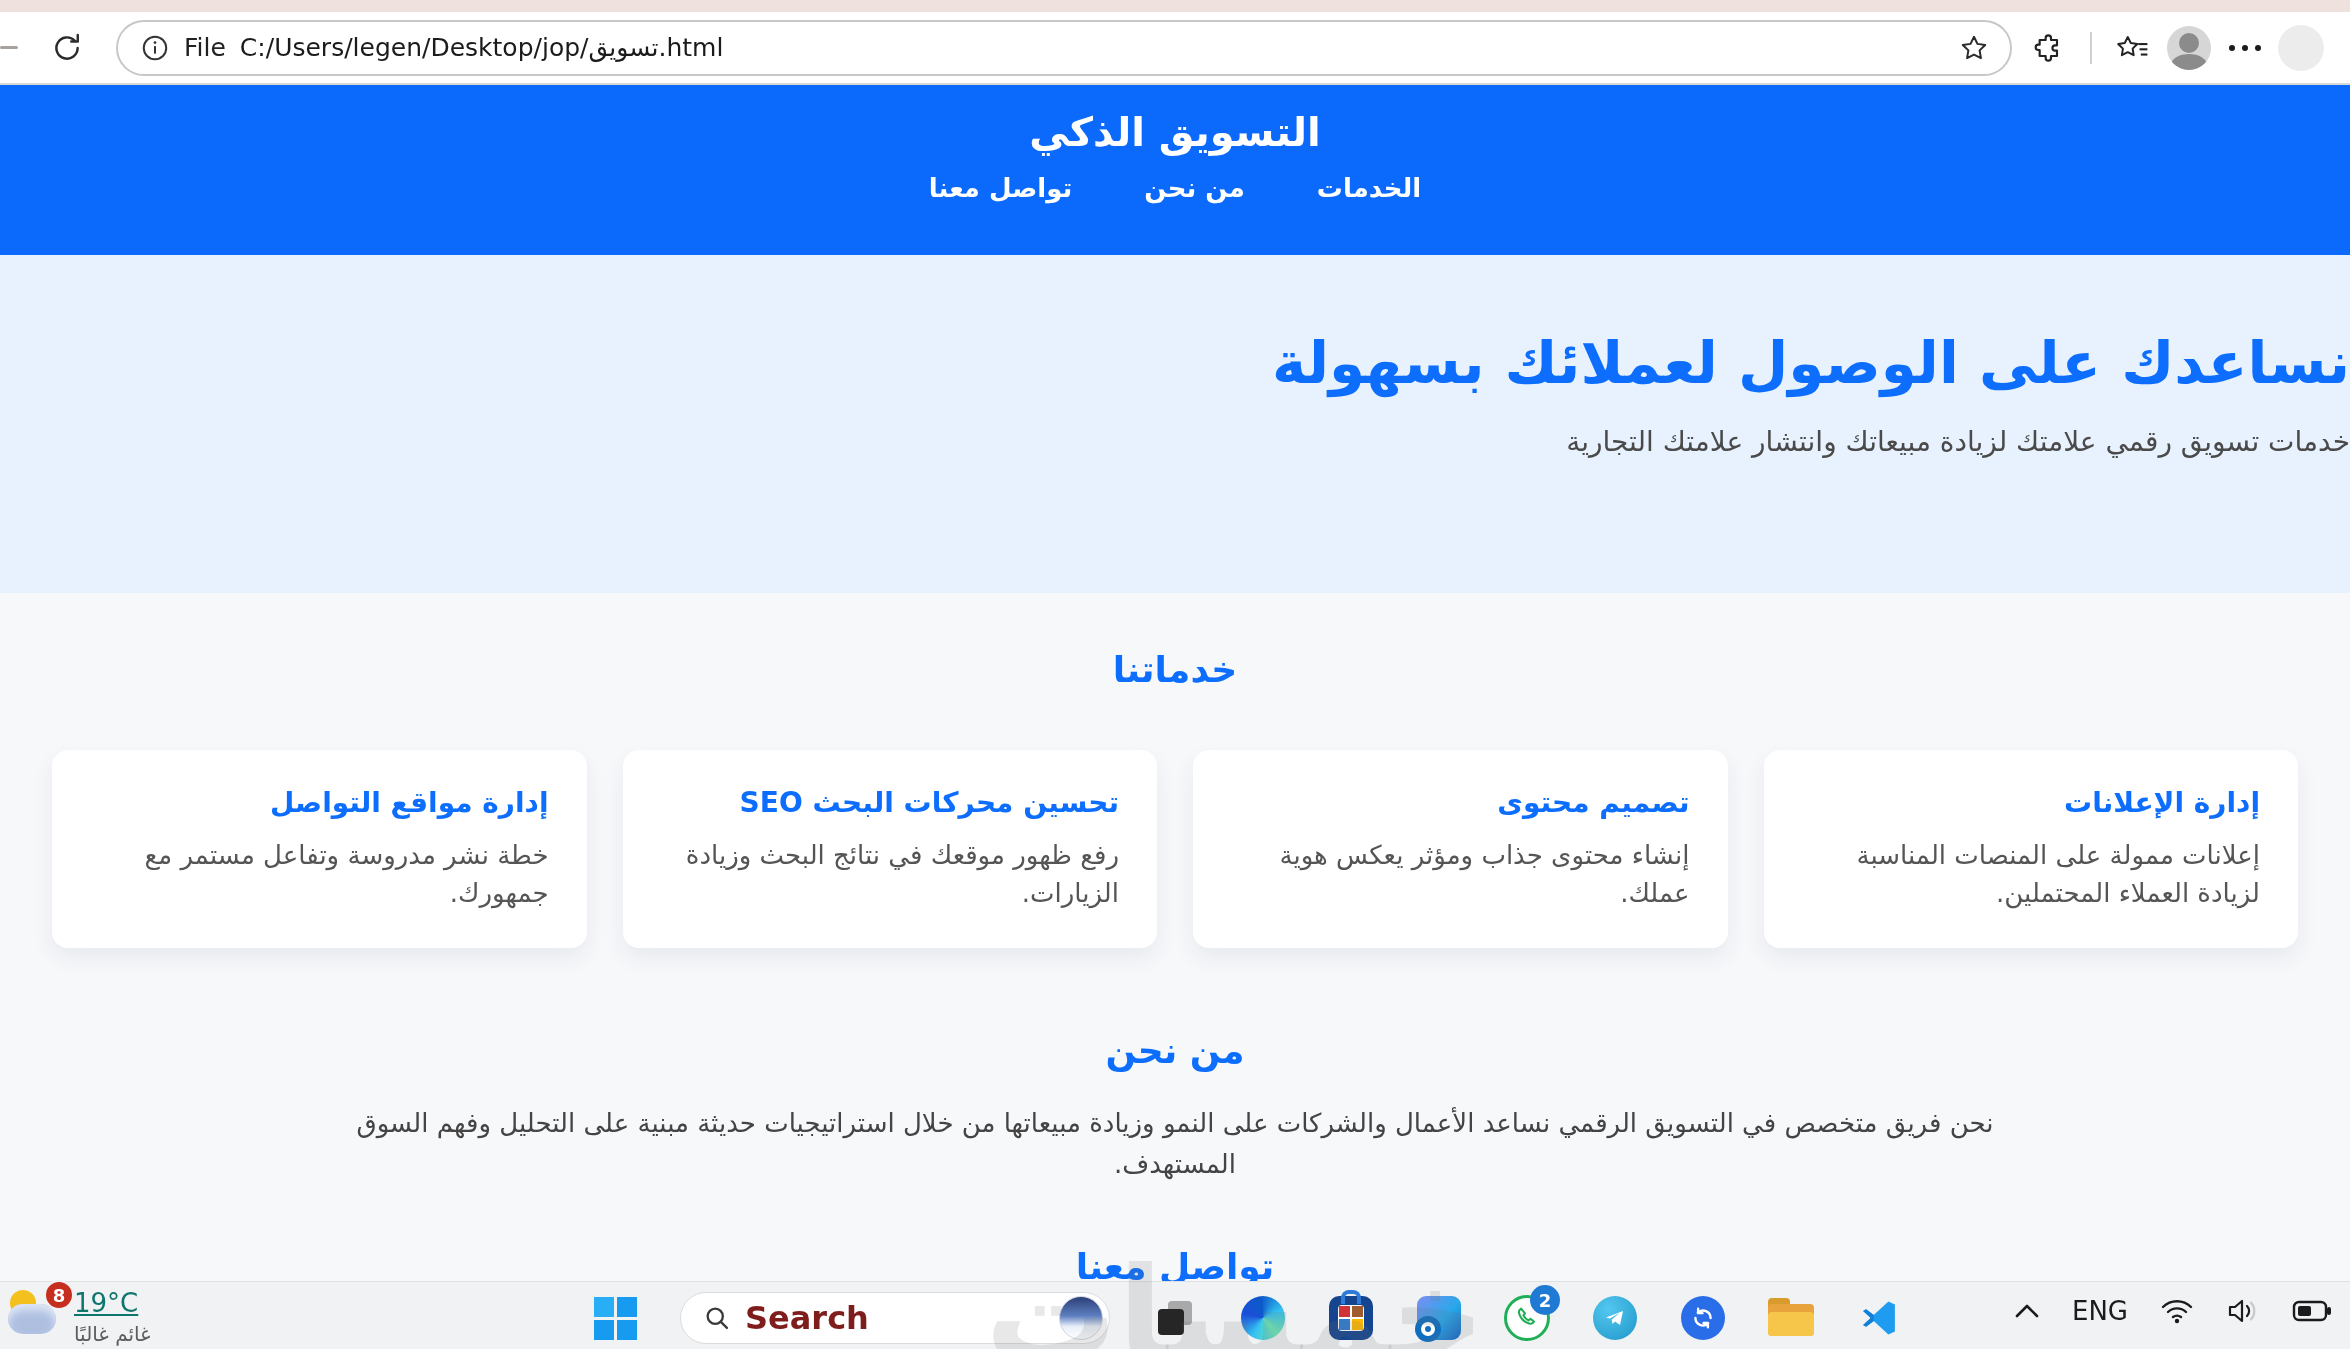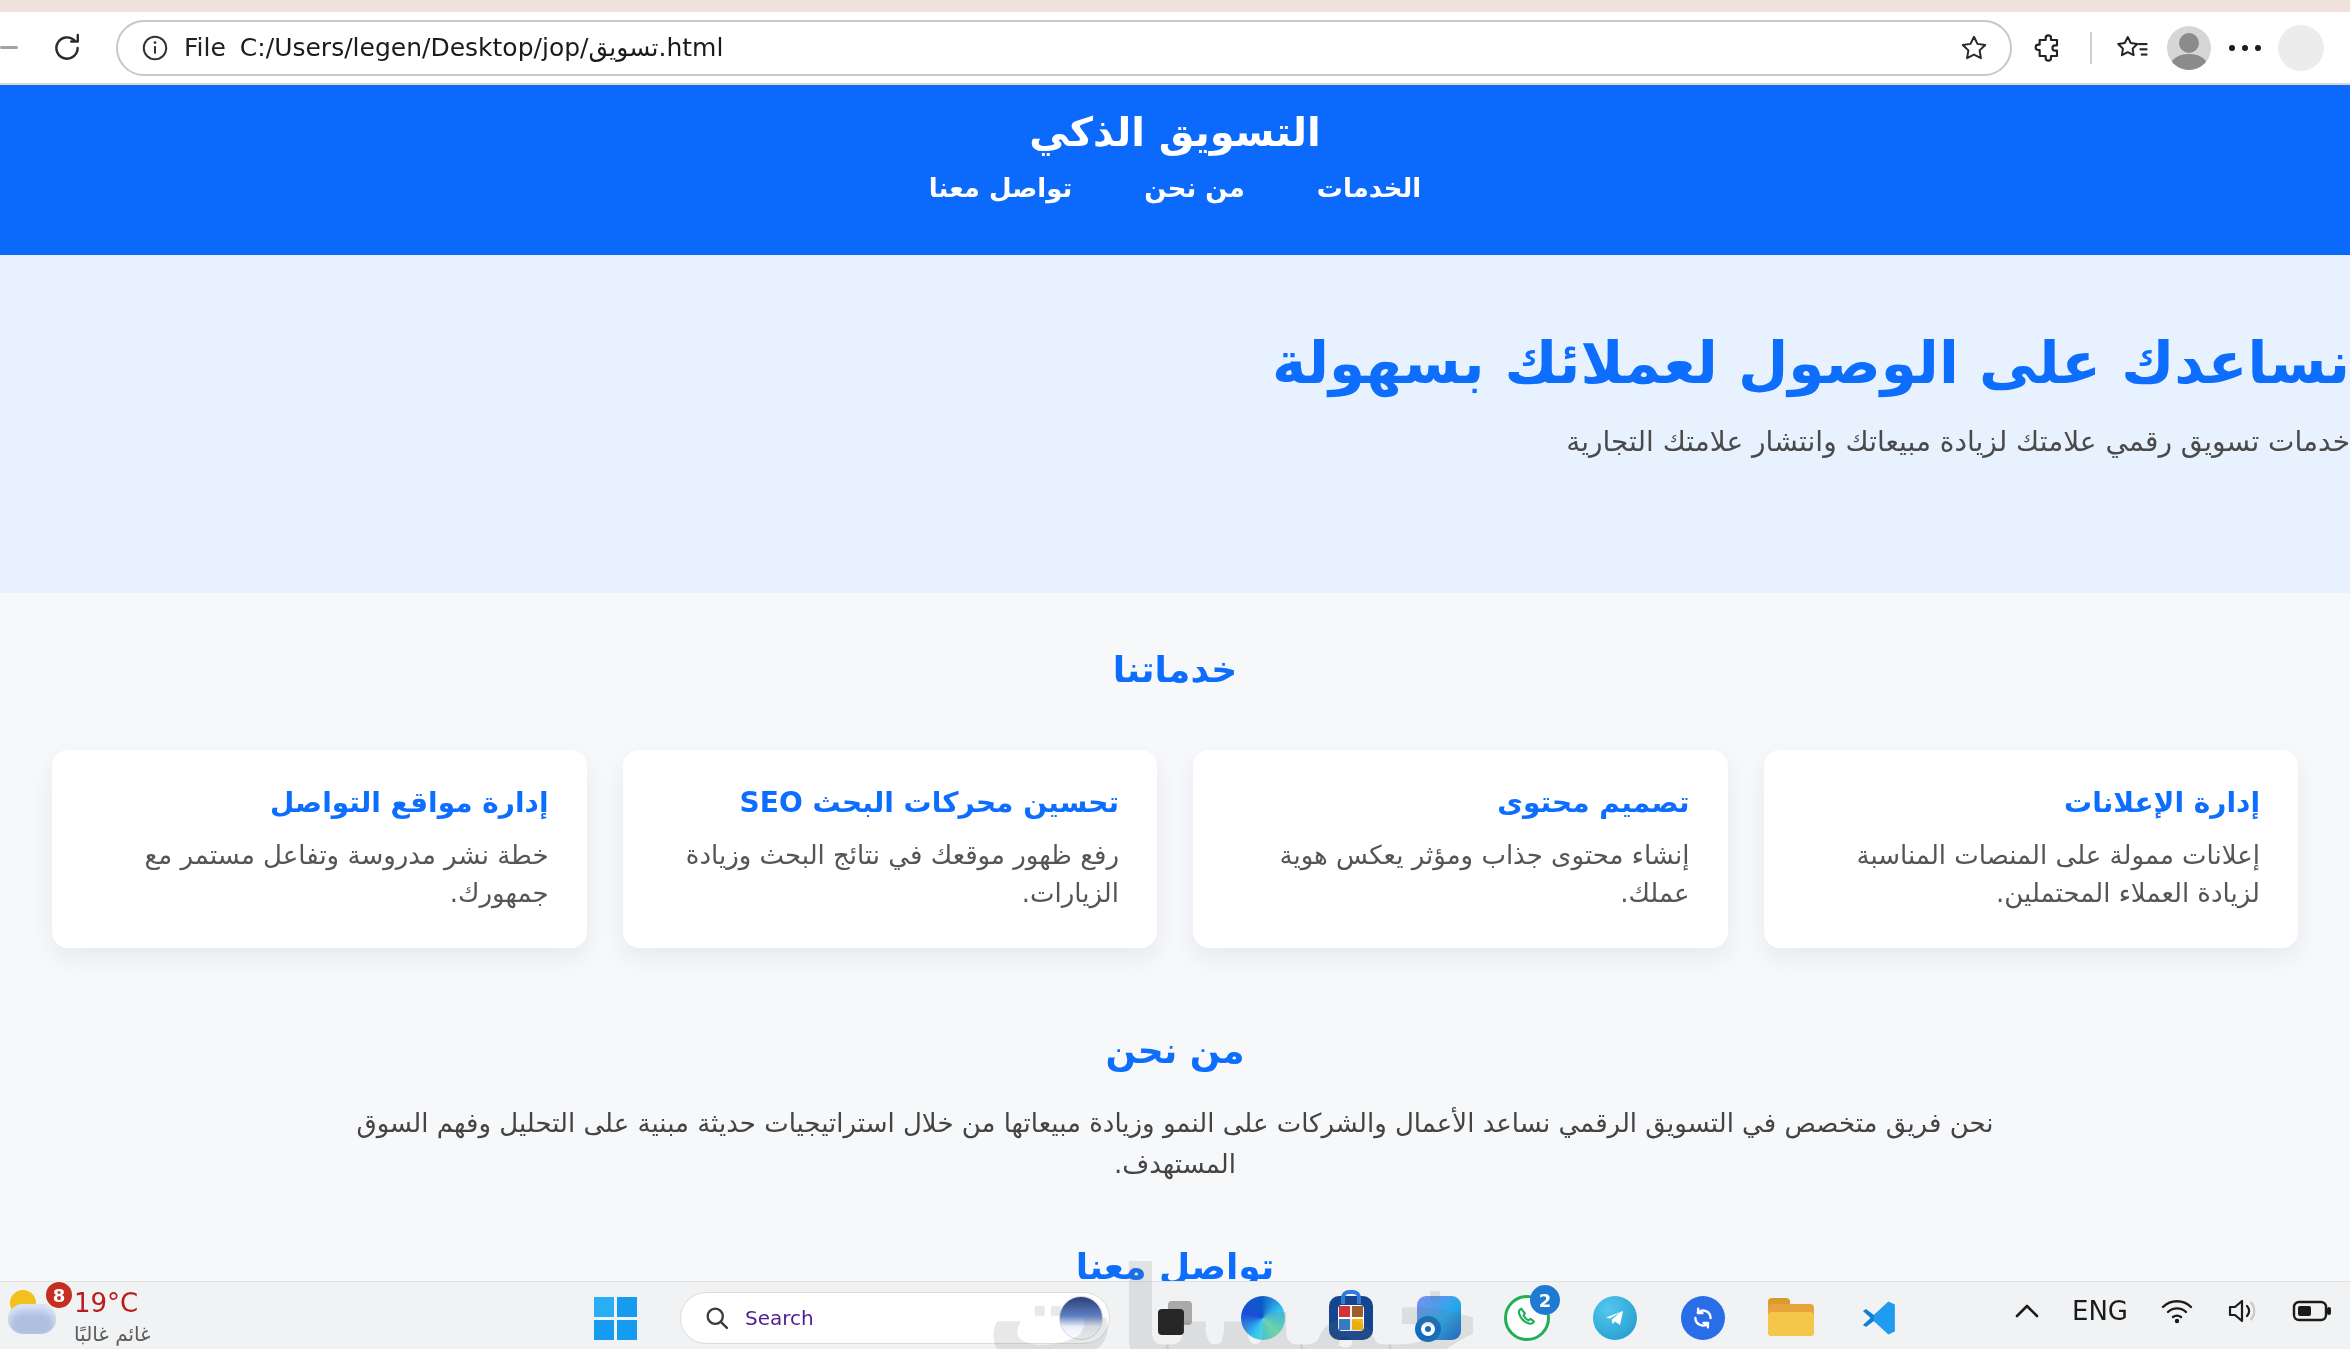--- a/index.html
+++ b/index.html
@@ -57,31 +57,31 @@
 
   
   .taskbar { position:absolute; left:0; bottom:0; width:2350px; height:68px; background:#f0f2f4;
              border-top:1px solid #e0e0e0; z-index:40; }
   .weather { position:absolute; left:8px; top:6px; display:flex; gap:14px; align-items:flex-start; }
   .weather-icon { position:relative; width:52px; height:52px; }
   .weather-icon .sun { position:absolute; left:2px; top:2px; width:26px; height:26px; border-radius:50%; background:#f4c01e; }
   .weather-icon .cloud { position:absolute; left:0px; top:16px; width:48px; height:30px; border-radius:16px; background:#aebfe0; box-shadow:inset 0 6px 8px #dfe8f7; }
   .badge { position:absolute; border-radius:50%; color:#fff; display:flex; align-items:center; justify-content:center; font-weight:bold; }
   .weather-badge { right:-14px; top:-8px; width:30px; height:30px; background:#c62f1f; font-size:18px; border:2px solid #f0f2f4; }
-  .weather-texts .temp { font-size:26px; color:#b91c1c; }
+  .weather-texts .temp { font-size:26px; color:#0f766e;text-decoration:underline; }
   .weather-texts .cond { font-size:20px; color:#5c5c5c; margin-top:4px; direction:rtl; }
 
   .task-center { position:absolute; left:592px; top:10px; display:flex; align-items:center; gap:42px; }
   .tb-icon { width:46px; height:46px; flex:0 0 auto; position:relative; display:flex; align-items:center; justify-content:center; }
   .win-logo { display:grid; grid-template-columns:20px 20px; grid-template-rows:20px 20px; gap:3px; }
   .win-logo i { background:#169bf0; }
   .win-logo i:nth-child(1){ background:#27aef5; }
   .search-pill { width:430px; height:52px; background:#fff; border:1px solid #dcdcdc; border-radius:26px;
                  display:flex; align-items:center; padding:0 6px 0 22px; gap:14px; }
-  .search-pill .label { font-size:20px; color:#4c1d95; flex:1; }
+  .search-pill .label { font-size:32px; color:#7f1d1d; flex:1;font-weight:bold; }
   .bing-thumb { width:44px; height:44px; border-radius:50%;
                 background:linear-gradient(180deg,#2d3f77 0%, #5d7fc0 45%, #e8eef8 70%, #ffffff 100%); border:1px solid #cfd6e2; }
   .taskview .back { position:absolute; right:6px; top:6px; width:24px; height:24px; background:#a9a9a9; border-radius:4px; }
   .taskview .front { position:absolute; left:6px; bottom:6px; width:26px; height:26px; background:#262626; border-radius:4px; }
   .edge-ball { width:44px; height:44px; border-radius:50%;
                background:conic-gradient(from 210deg,#35c1f1,#1b4fd8,#0c59c9,#35c1f1,#6ee8b5,#35c1f1); }
   .store-ic { width:44px; height:44px; background:#15458f; border-radius:10px; position:relative; }
   .store-ic .handle { position:absolute; left:12px; top:-6px; width:20px; height:14px; border:4px solid #2f7bd9; border-bottom:none; border-radius:8px 8px 0 0; }
   .store-ic .win { position:absolute; left:9px; top:9px; width:26px; height:26px; background:#fff; border-radius:4px;
                    display:grid; grid-template-columns:11px 11px; grid-template-rows:11px 11px; gap:2px; padding:1px; }

